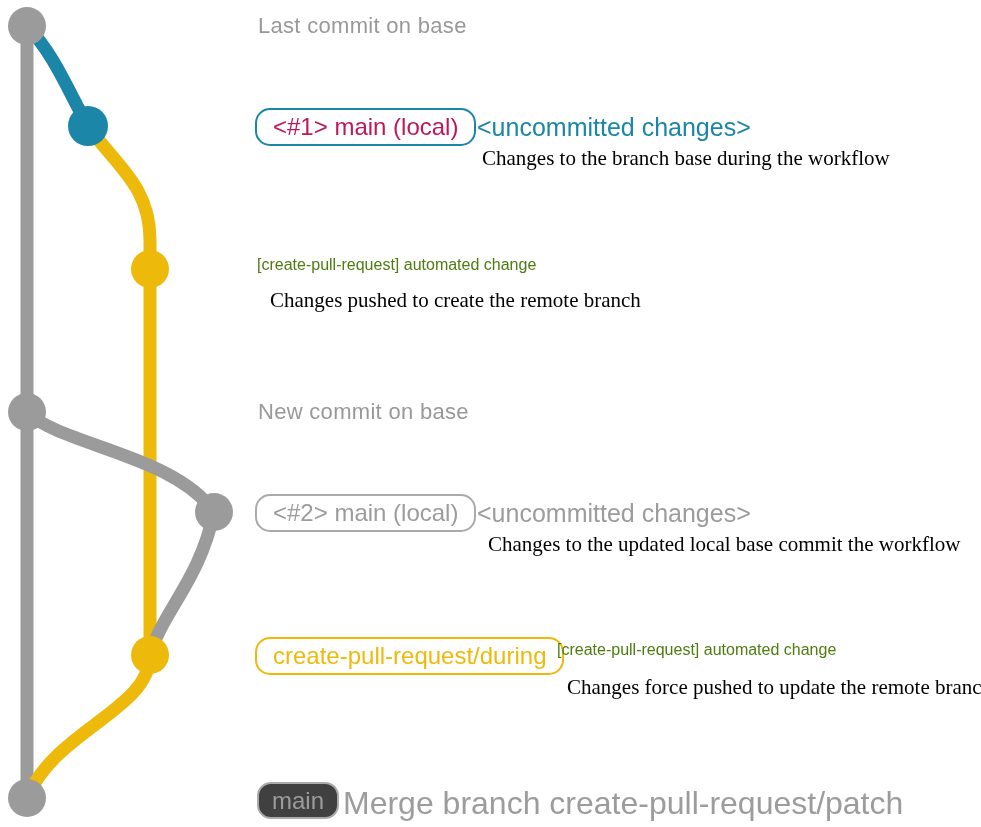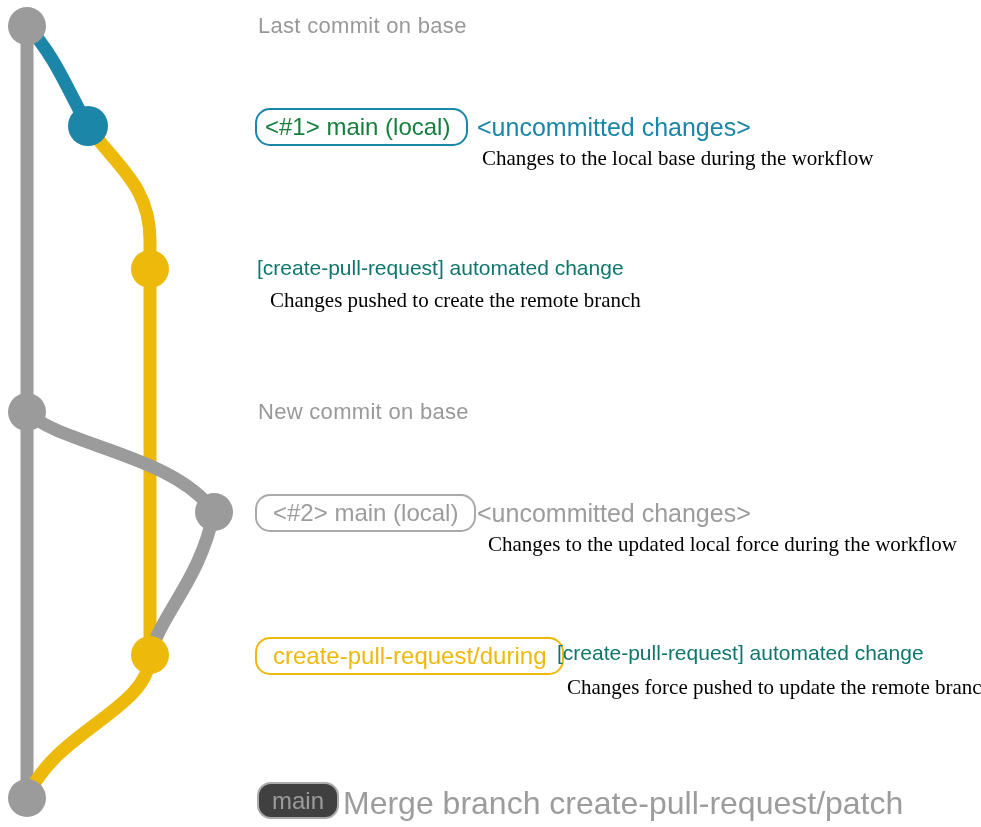--- a/index.html
+++ b/index.html
@@ -26,35 +26,35 @@
   }
   .branch-pill {
     display: inline-block;
     border: 2px solid;
     border-radius: 15px;
     font-size: 24px;
     line-height: 28px;
     padding: 3px 16px;
     background: #ffffff;
   }
-  .pill-teal  { color: #15803d; border-color: #1b86a8; padding-left: 8px; }
+  .pill-teal  { color: #be185d; border-color: #1b86a8; }
   .pill-gray  { color: #9c9c9c; border-color: #aaaaaa; text-align: right; }
   .pill-yellow{ color: #edba0c; border-color: #edba0c; }
 
   .status-teal {
     font-size: 25px;
     color: #1b86a8;
   }
   .status-gray {
     font-size: 25px;
     color: #9c9c9c;
   }
   .commit-msg-yellow {
-    font-size: 21px;
-    color: #0f766e;
+    font-size: 16px;
+    color: #4d7c0f;
   }
   .commit-msg-gray {
     font-size: 32px;
     color: #9c9c9c;
   }
   .serif-note {
     font-family: "Liberation Serif", serif;
     font-size: 21px;
     color: #000000;
   }
@@ -96,32 +96,32 @@
     <circle cx="150" cy="655" r="19" fill="#edba0c"></circle>
     <circle cx="27" cy="798" r="19" fill="#9b9b9b"></circle>
   </svg>
 
   <div class="abs gray-note" style="left:258px; top:13px;">Last commit on base</div>
 
   <div class="abs" style="left:255px; top:108px;">
     <span class="branch-pill pill-teal">&lt;#1&gt; main (local)</span>
   </div>
   <div class="abs status-teal" style="left:477px; top:113px;">&lt;uncommitted changes&gt;</div>
-  <div class="abs serif-note" style="left:482px; top:146px;">Changes to the local base during the workflow</div>
+  <div class="abs serif-note" style="left:482px; top:146px;">Changes to the branch base during the workflow</div>
 
   <div class="abs commit-msg-yellow" style="left:257px; top:256px;">[create-pull-request] automated change</div>
   <div class="abs gray-note" style="left:258px; top:399px;">New commit on base</div>
 
   <div class="abs serif-note" style="left:270px; top:288px;">Changes pushed to create the remote branch</div>
 
   <div class="abs" style="left:255px; top:494px;">
     <span class="branch-pill pill-gray">&lt;#2&gt; main (local)</span>
   </div>
   <div class="abs status-gray" style="left:477px; top:499px;">&lt;uncommitted changes&gt;</div>
-  <div class="abs serif-note" style="left:488px; top:532px;">Changes to the updated local force during the workflow</div>
+  <div class="abs serif-note" style="left:488px; top:532px;">Changes to the updated local base commit the workflow</div>
 
   <div class="abs" style="left:255px; top:637px;">
     <span class="branch-pill pill-yellow">create-pull-request/during</span>
   </div>
   <div class="abs commit-msg-yellow" style="left:557px; top:641px;">[create-pull-request] automated change</div>
   <div class="abs serif-note" style="left:567px; top:675px;">Changes force pushed to update the remote branch</div>
 
   <div class="abs" style="left:257px; top:782px;">
     <span class="pill-small">main</span>
   </div>

